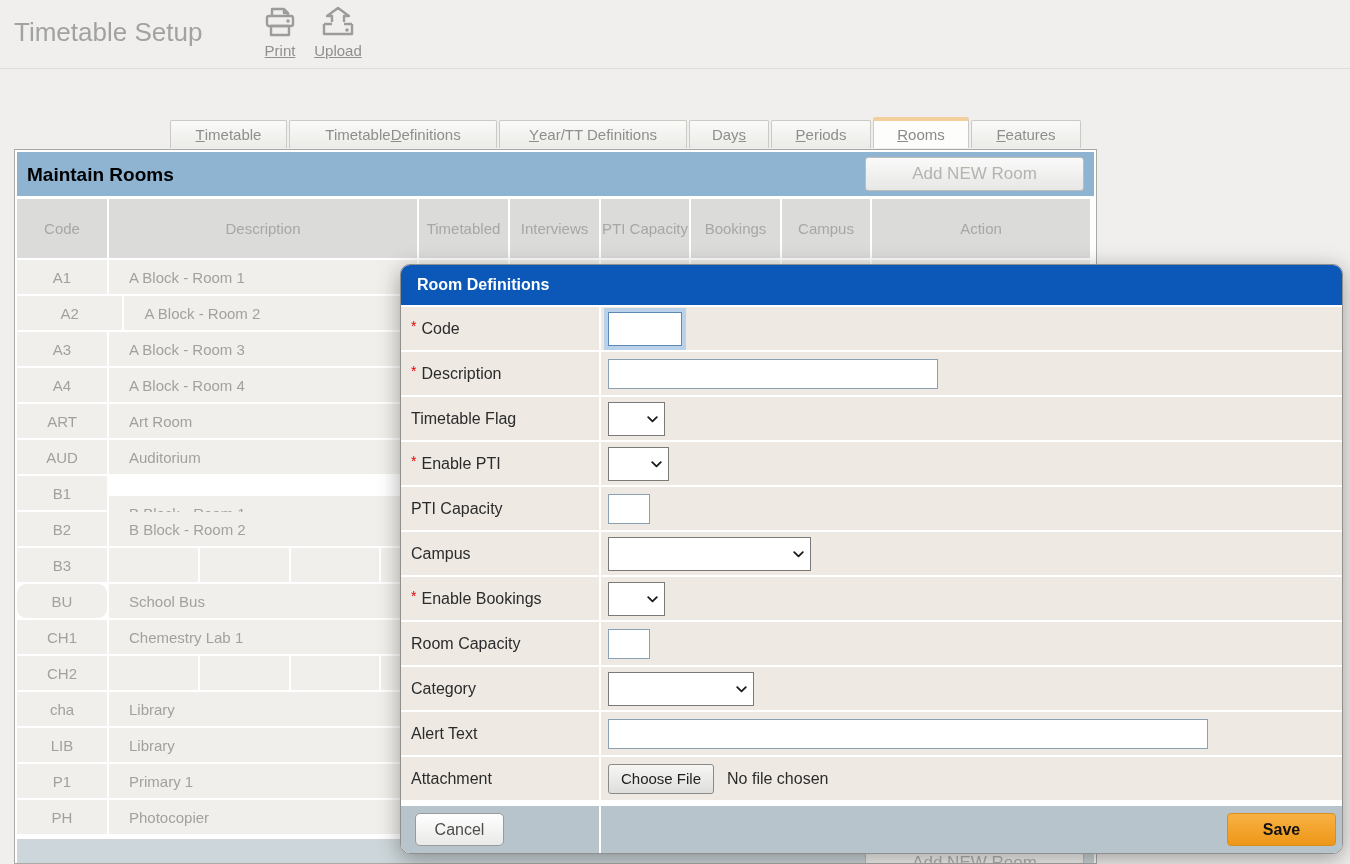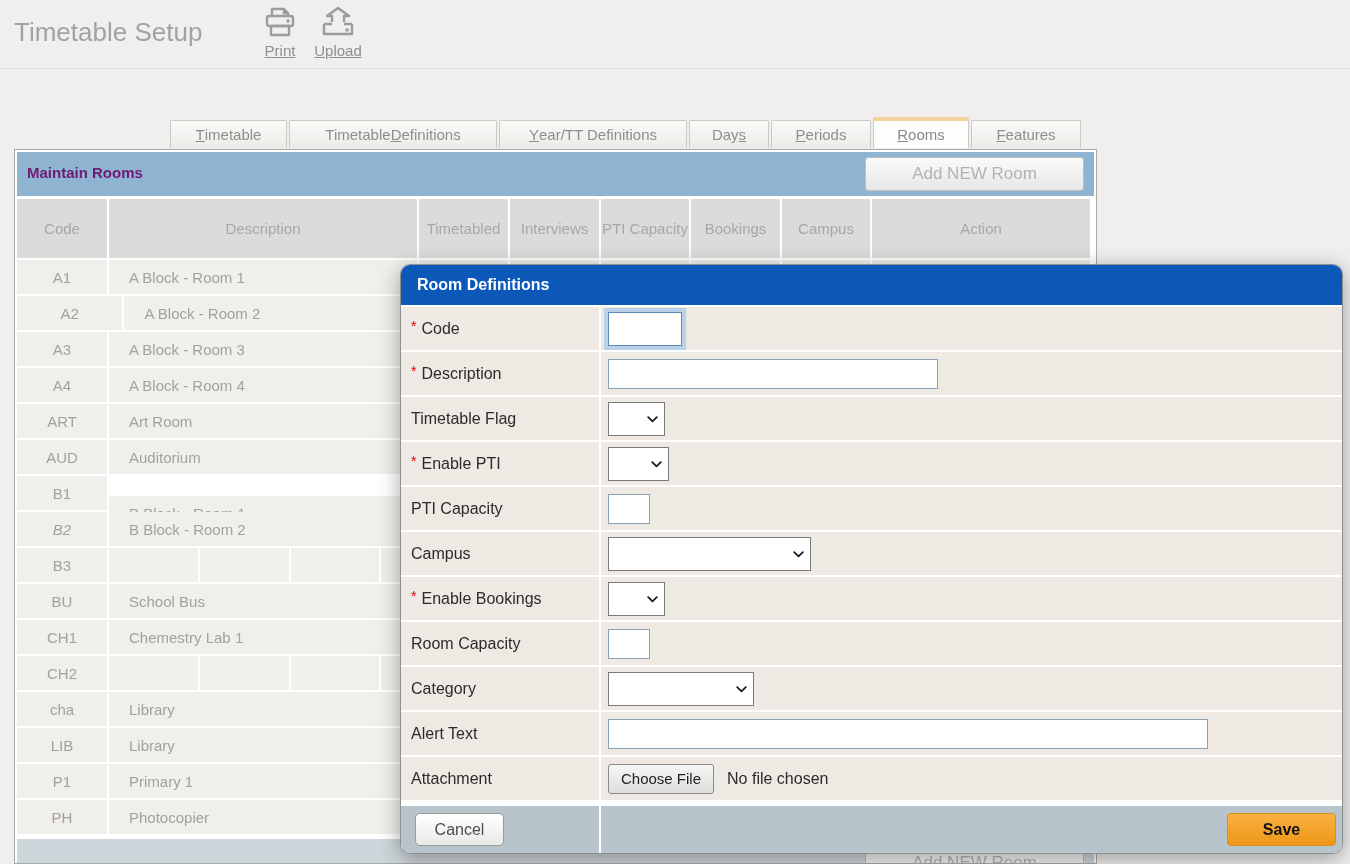--- a/index.html
+++ b/index.html
@@ -24,21 +24,21 @@
     border-radius:2px 2px 0 0; margin-right:2px; }
   .tab u { text-decoration:underline; }
   .tab.active { height:31px; background:#fdfdfc; border-top:4px solid #f2cf9c;
     color:#8a8a88; position:relative; z-index:3; }
 
   
   .table-wrap { position:absolute; left:14px; top:149px; width:1083px; height:715px;
     border:1px solid #a9a9a6; background:#fff; overflow:hidden; }
   .table-titlebar { position:absolute; left:2px; top:2px; width:1077px; height:44px;
     background:#8eb4d2; }
-  .table-title { position:absolute; left:10px; top:12px; font-size:15px; font-weight:bold; color:#701a75; }
+  .table-title { position:absolute; left:10px; top:12px; font-size:19px; font-weight:bold; color:#000000; }
   .btn-add { position:absolute; width:219px; height:34px; top:5px; right:10px;
     background:linear-gradient(#fafafa,#e7e7e5); border:1px solid #bdbdba; border-radius:3px;
     font-size:17px; color:#b3b3b0; cursor:pointer; font-family:inherit; }
   .thead { position:absolute; left:2px; top:49px; width:1077px; height:59px; display:flex; }
   .th { background:#dbdbd9; color:#a7a7a5; font-size:15px; display:flex; align-items:center;
     justify-content:center; text-align:center; margin-right:2px; height:59px; line-height:1.8; }
   .tbody { position:absolute; left:2px; top:110px; width:1077px; }
   .tr { display:flex; margin-bottom:2px; height:34px; }
   .td { background:#f1efeb; color:#a3a19e; font-size:15px; display:flex; align-items:center;
     margin-right:2px; height:34px; }
@@ -234,40 +234,40 @@
         <div class="td center" style="width: 90px;">B1</div>
         <div class="td desc" style="width: 308px; margin-top: 20px;">B Block - Room 1</div>
         <div class="td center" style="width: 89px;"></div>
         <div class="td center" style="width: 89px;"></div>
         <div class="td center" style="width: 88px;"></div>
         <div class="td center" style="width: 89px;"></div>
         <div class="td center" style="width: 88px;"></div>
         <div class="td center" style="width: 218px;"></div>
       </div>
       <div class="tr">
-        <div class="td center" style="width: 90px; font-style: italic;">B2</div>
+        <div class="td center" style="width: 90px;">B2</div>
         <div class="td desc" style="width: 308px;">B Block - Room 2</div>
         <div class="td center" style="width: 89px;"></div>
         <div class="td center" style="width: 89px;"></div>
         <div class="td center" style="width: 88px;"></div>
         <div class="td center" style="width: 89px;"></div>
         <div class="td center" style="width: 88px;"></div>
         <div class="td center" style="width: 218px;"></div>
       </div>
       <div class="tr">
         <div class="td center" style="width: 90px;">B3</div>
         <div class="td center" style="width: 89px;"></div>
         <div class="td center" style="width: 89px;"></div>
         <div class="td center" style="width: 88px;"></div>
         <div class="td center" style="width: 89px;"></div>
         <div class="td center" style="width: 88px;"></div>
         <div class="td center" style="width: 218px;"></div>
       </div>
       <div class="tr">
-        <div class="td center" style="width: 90px;">BU</div>
+        <div class="td center" style="width: 90px; border-radius: 9px;">BU</div>
         <div class="td desc" style="width: 308px;">School Bus</div>
         <div class="td center" style="width: 89px;"></div>
         <div class="td center" style="width: 89px;"></div>
         <div class="td center" style="width: 88px;"></div>
         <div class="td center" style="width: 89px;"></div>
         <div class="td center" style="width: 88px;"></div>
         <div class="td center" style="width: 218px;"></div>
       </div>
       <div class="tr">
         <div class="td center" style="width: 90px;">CH1</div>

